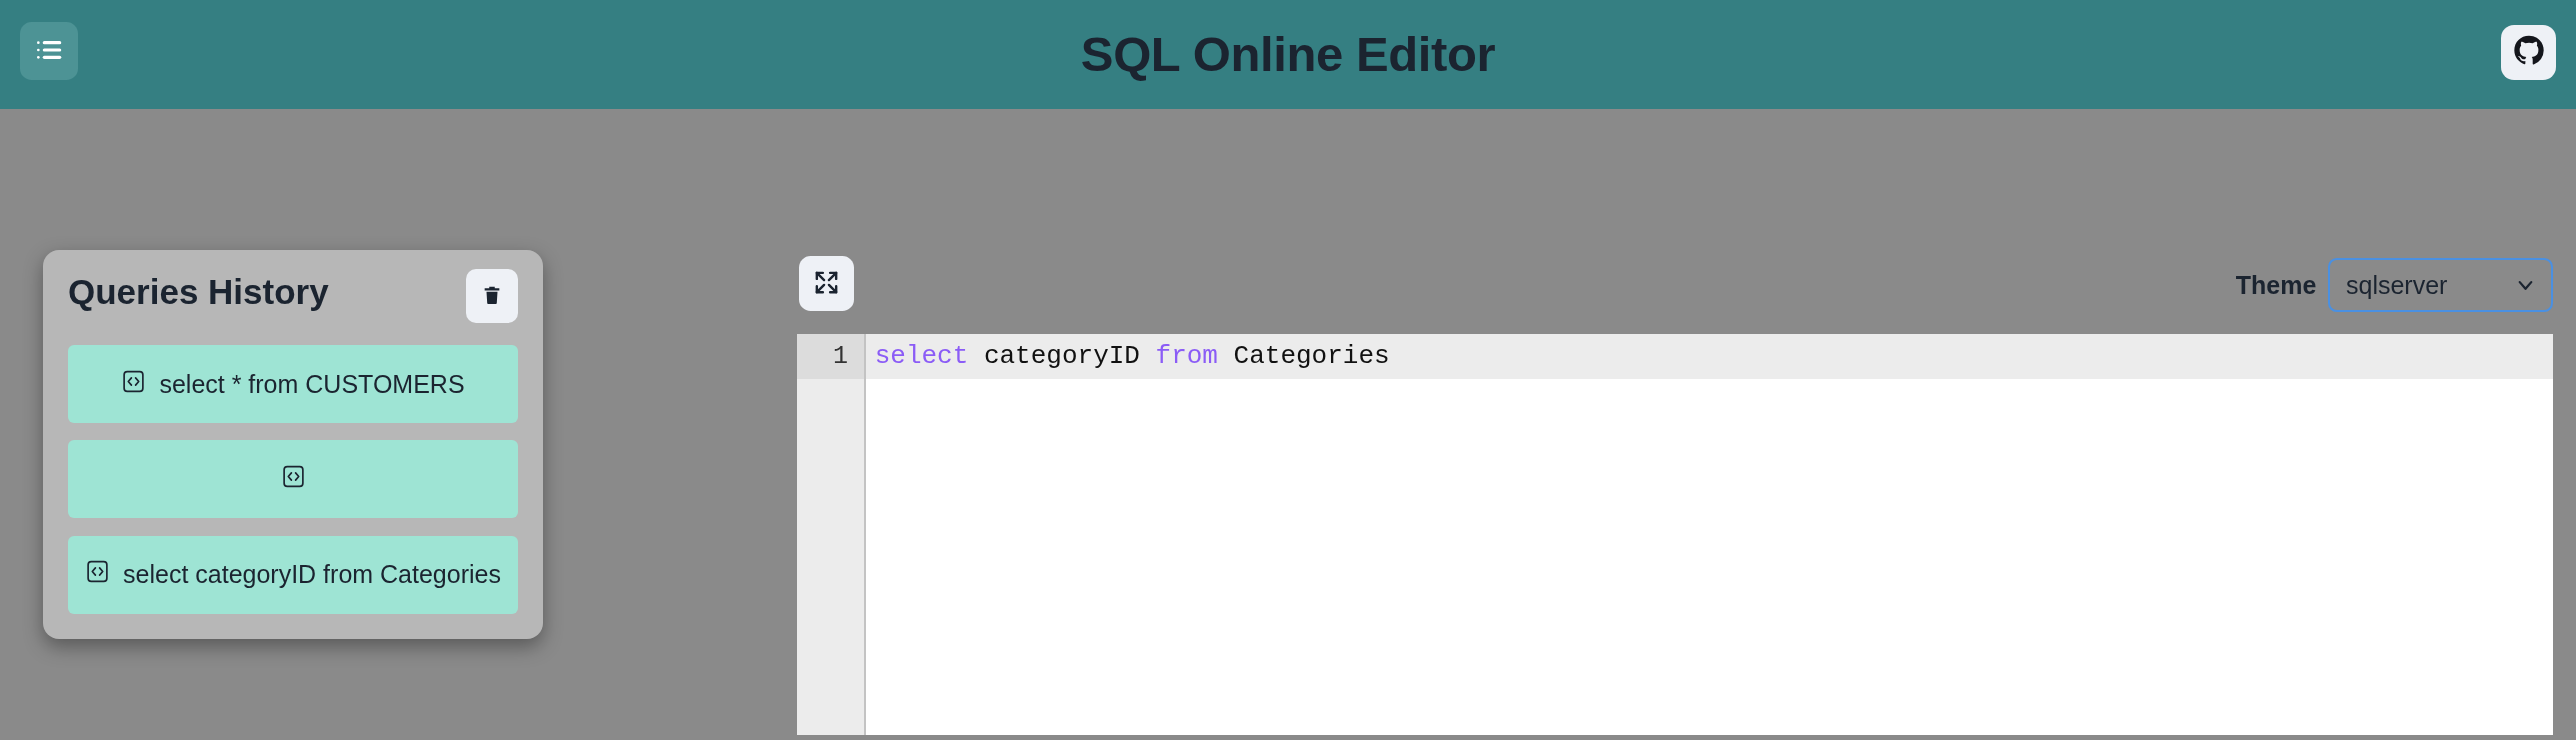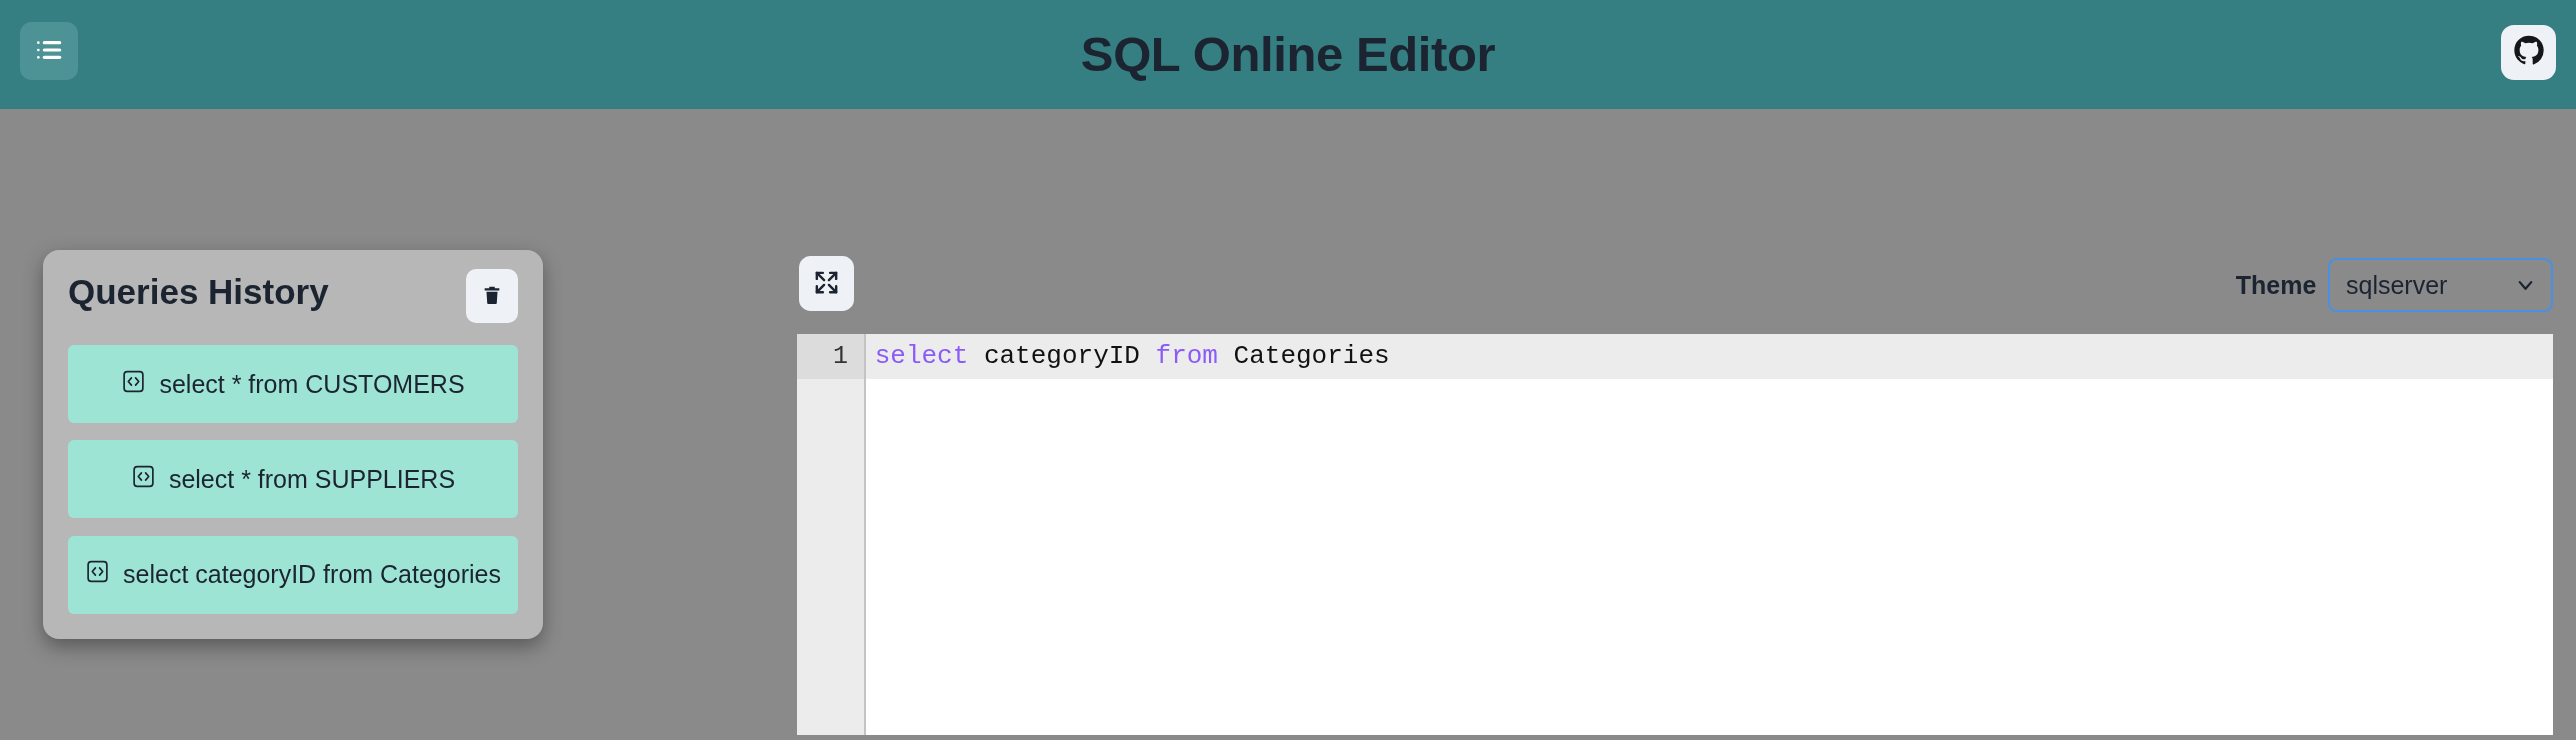--- a/index.html
+++ b/index.html
@@ -280,21 +280,20 @@
     </button>
 
     <button class="history-item">
       <span>
         <svg viewBox="0 0 24 24" fill="none" stroke="#1b2430" stroke-width="1.6" stroke-linecap="round" stroke-linejoin="round">
           <rect x="3" y="2.5" width="18" height="19" rx="3"></rect>
           <polyline points="10,8.5 7,12 10,15.5"></polyline>
           <polyline points="14,8.5 17,12 14,15.5"></polyline>
         </svg>
       </span>
-      <span>select * from SUPPLIERS</span>
     </button>
 
     <button class="history-item">
       <span>
         <svg viewBox="0 0 24 24" fill="none" stroke="#1b2430" stroke-width="1.6" stroke-linecap="round" stroke-linejoin="round">
           <rect x="3" y="2.5" width="18" height="19" rx="3"></rect>
           <polyline points="10,8.5 7,12 10,15.5"></polyline>
           <polyline points="14,8.5 17,12 14,15.5"></polyline>
         </svg>
       </span>

